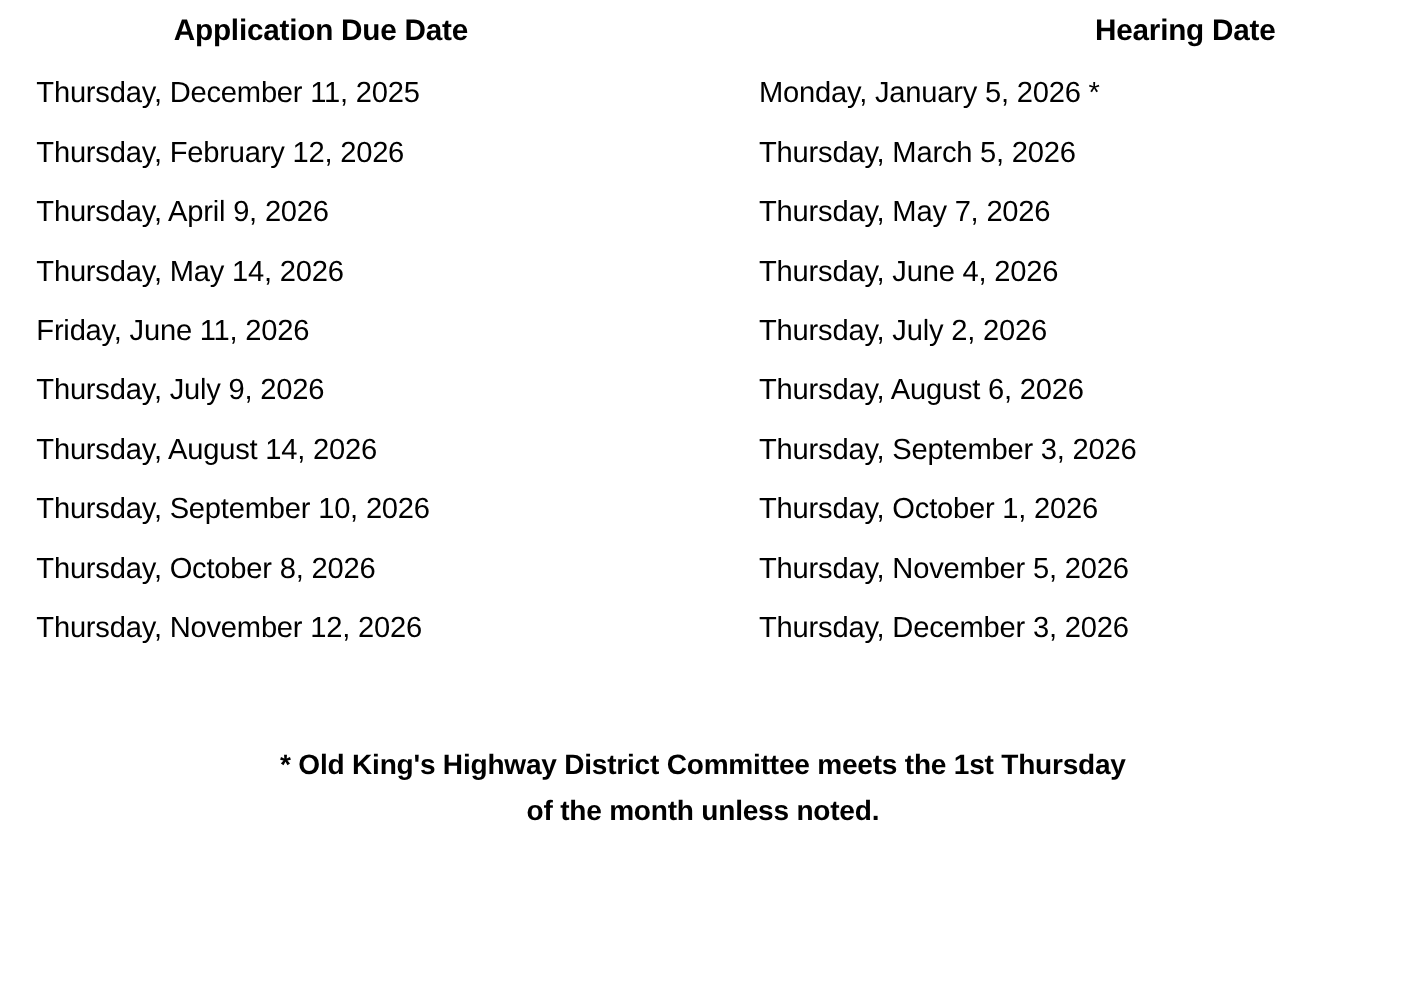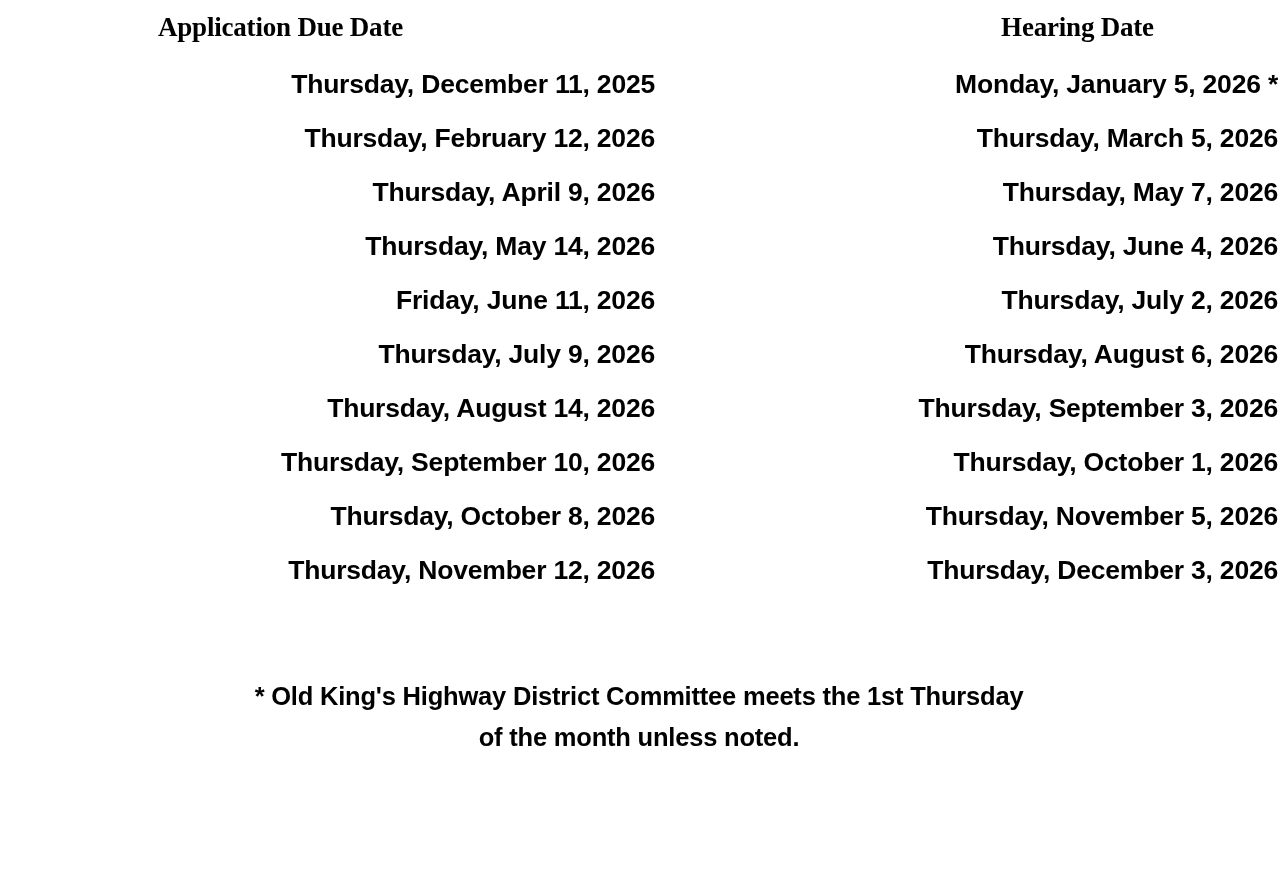--- a/index.html
+++ b/index.html
@@ -27,37 +27,35 @@
   }
   .schedule-table col.col-left { width: 655px; }
   .schedule-table col.col-right { width: 623px; }
 
   .schedule-table th {
     font-size: 27px;
     font-weight: bold;
     text-align: center;
     padding: 12px 0 14px 0;
     letter-spacing: -0.2px;
-    font-family: Liberation Serif, serif;
   }
   .schedule-table th.th-left {
     text-align: left;
     padding-left: 158px;
   }
   .schedule-table th.th-right {
     text-align: center;
     padding-left: 222px;
   }
   .schedule-table td {
     font-size: 26.5px;
-    font-weight: 700;
+    font-weight: 400;
     padding: 11.5px 0;
     letter-spacing: -0.2px;
     white-space: nowrap;
-    text-align: right;
   }
   .schedule-table td.cell-left {
     padding-left: 33px;
   }
   .schedule-table td.cell-right {
     padding-left: 35px;
   }
   .footnote {
     margin-top: 79px;
     text-align: center;

